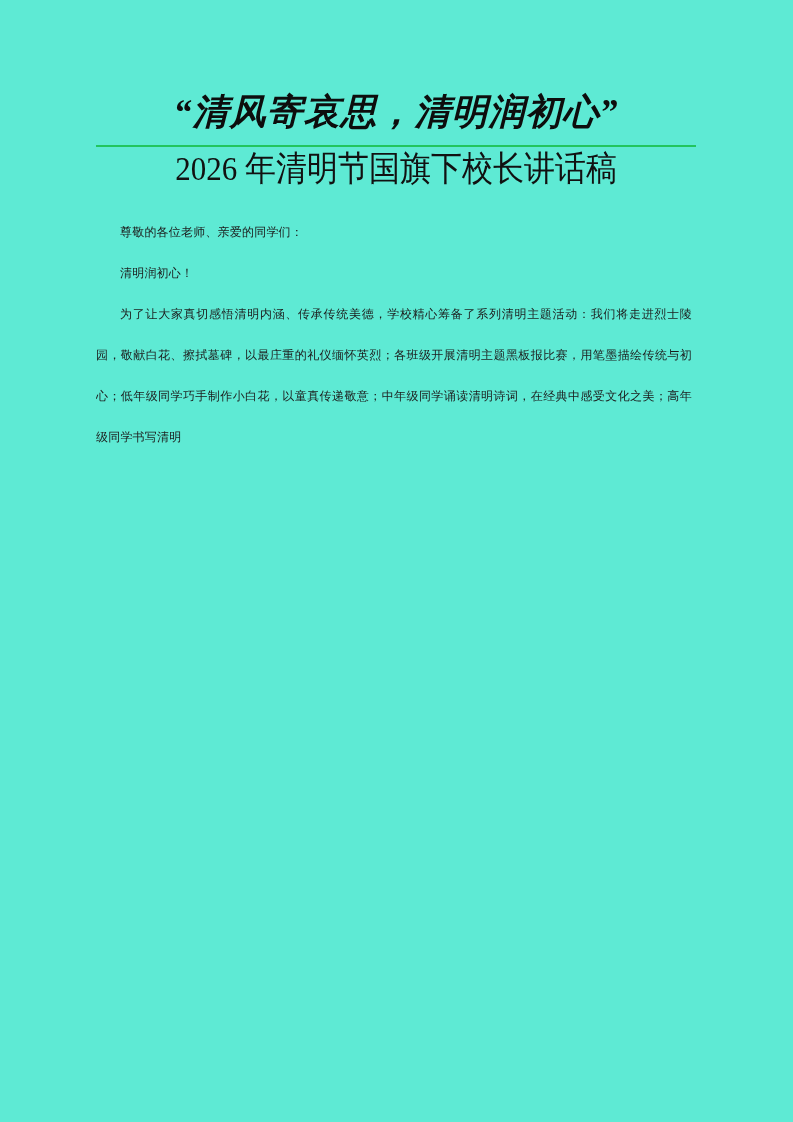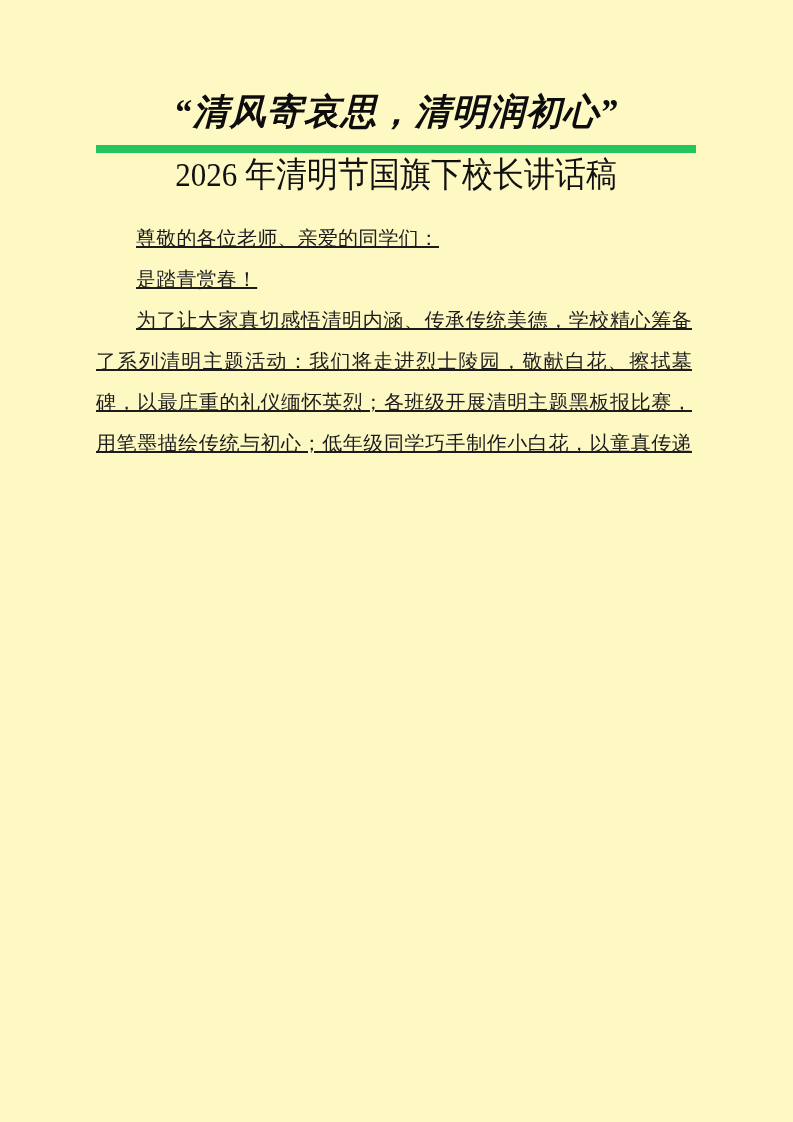--- a/index.html
+++ b/index.html
@@ -12,21 +12,21 @@
     height: 1122px;
     overflow: hidden;
     font-family: "Liberation Serif", "DejaVu Serif", serif;
     color: #1a1a1a;
   }
 
   .page {
     position: relative;
     width: 793px;
     height: 1122px;
-    background: #fef9c3;
+    background: #5eead4;
     box-sizing: border-box;
     padding: 0;
   }
 
   .content {
     position: absolute;
     left: 96px;
     top: 0;
     width: 600px;
   }
@@ -44,21 +44,21 @@
     letter-spacing: 1px;
     text-align: center;
     line-height: 1.35;
     color: #0d0d0d;
     white-space: nowrap;
     margin: 0;
   }
 
   .doc-title-sub-wrap {
     margin-top: 8px;
-    border-top: 8px solid #22c55e;
+    border-top: 2px solid #22c55e;
     padding-top: 1px;
   }
 
   .doc-title-sub {
     font-family: "Liberation Serif", "DejaVu Serif", serif;
     font-size: 31px;
     font-weight: 400;
     text-align: center;
     line-height: 1.25;
     letter-spacing: 0px;
@@ -70,29 +70,28 @@
   }
 
   
   .body-block {
     margin-top: 26px;
   }
 
   p.para {
     margin: 0 4px 0 0;
     font-family: "Liberation Serif", "DejaVu Serif", serif;
-    font-size: 20px;
+    font-size: 12px;
     line-height: 41px;
     text-align: justify;
     text-justify: inter-character;
     text-indent: 2em;
     color: #1c1c1c;
     letter-spacing: 0.2px;
     word-break: break-all;
-    text-decoration: underline;
   }
 
   p.para.no-indent {
     text-indent: 2em;
   }
 
   .accent-red {
     color: #e02020;
     font-weight: 700;
   }
@@ -114,21 +113,21 @@
 
       <div class="doc-title-sub-wrap">
         <h2 class="doc-title-sub">2026 年清明节国旗下校长讲话稿</h2>
       </div>
     </div>
 
     <div class="body-block">
 
       <p class="para no-indent">尊敬的各位老师、亲爱的同学们：</p>
 
-      <p class="para no-indent">是踏青赏春！</p>
+      <p class="para no-indent">清明润初心！</p>
 
 
 
       <p class="para clipped">为了让大家真切感悟清明内涵、传承传统美德，学校精心筹备了系列清明主题活动：我们将走进烈士陵园，敬献白花、擦拭墓碑，以最庄重的礼仪缅怀英烈；各班级开展清明主题黑板报比赛，用笔墨描绘传统与初心；低年级同学巧手制作小白花，以童真传递敬意；中年级同学诵读清明诗词，在经典中感受文化之美；高年级同学书写清明</p>
 
     </div>
   </div>
 </div>
 
 </body></html>

